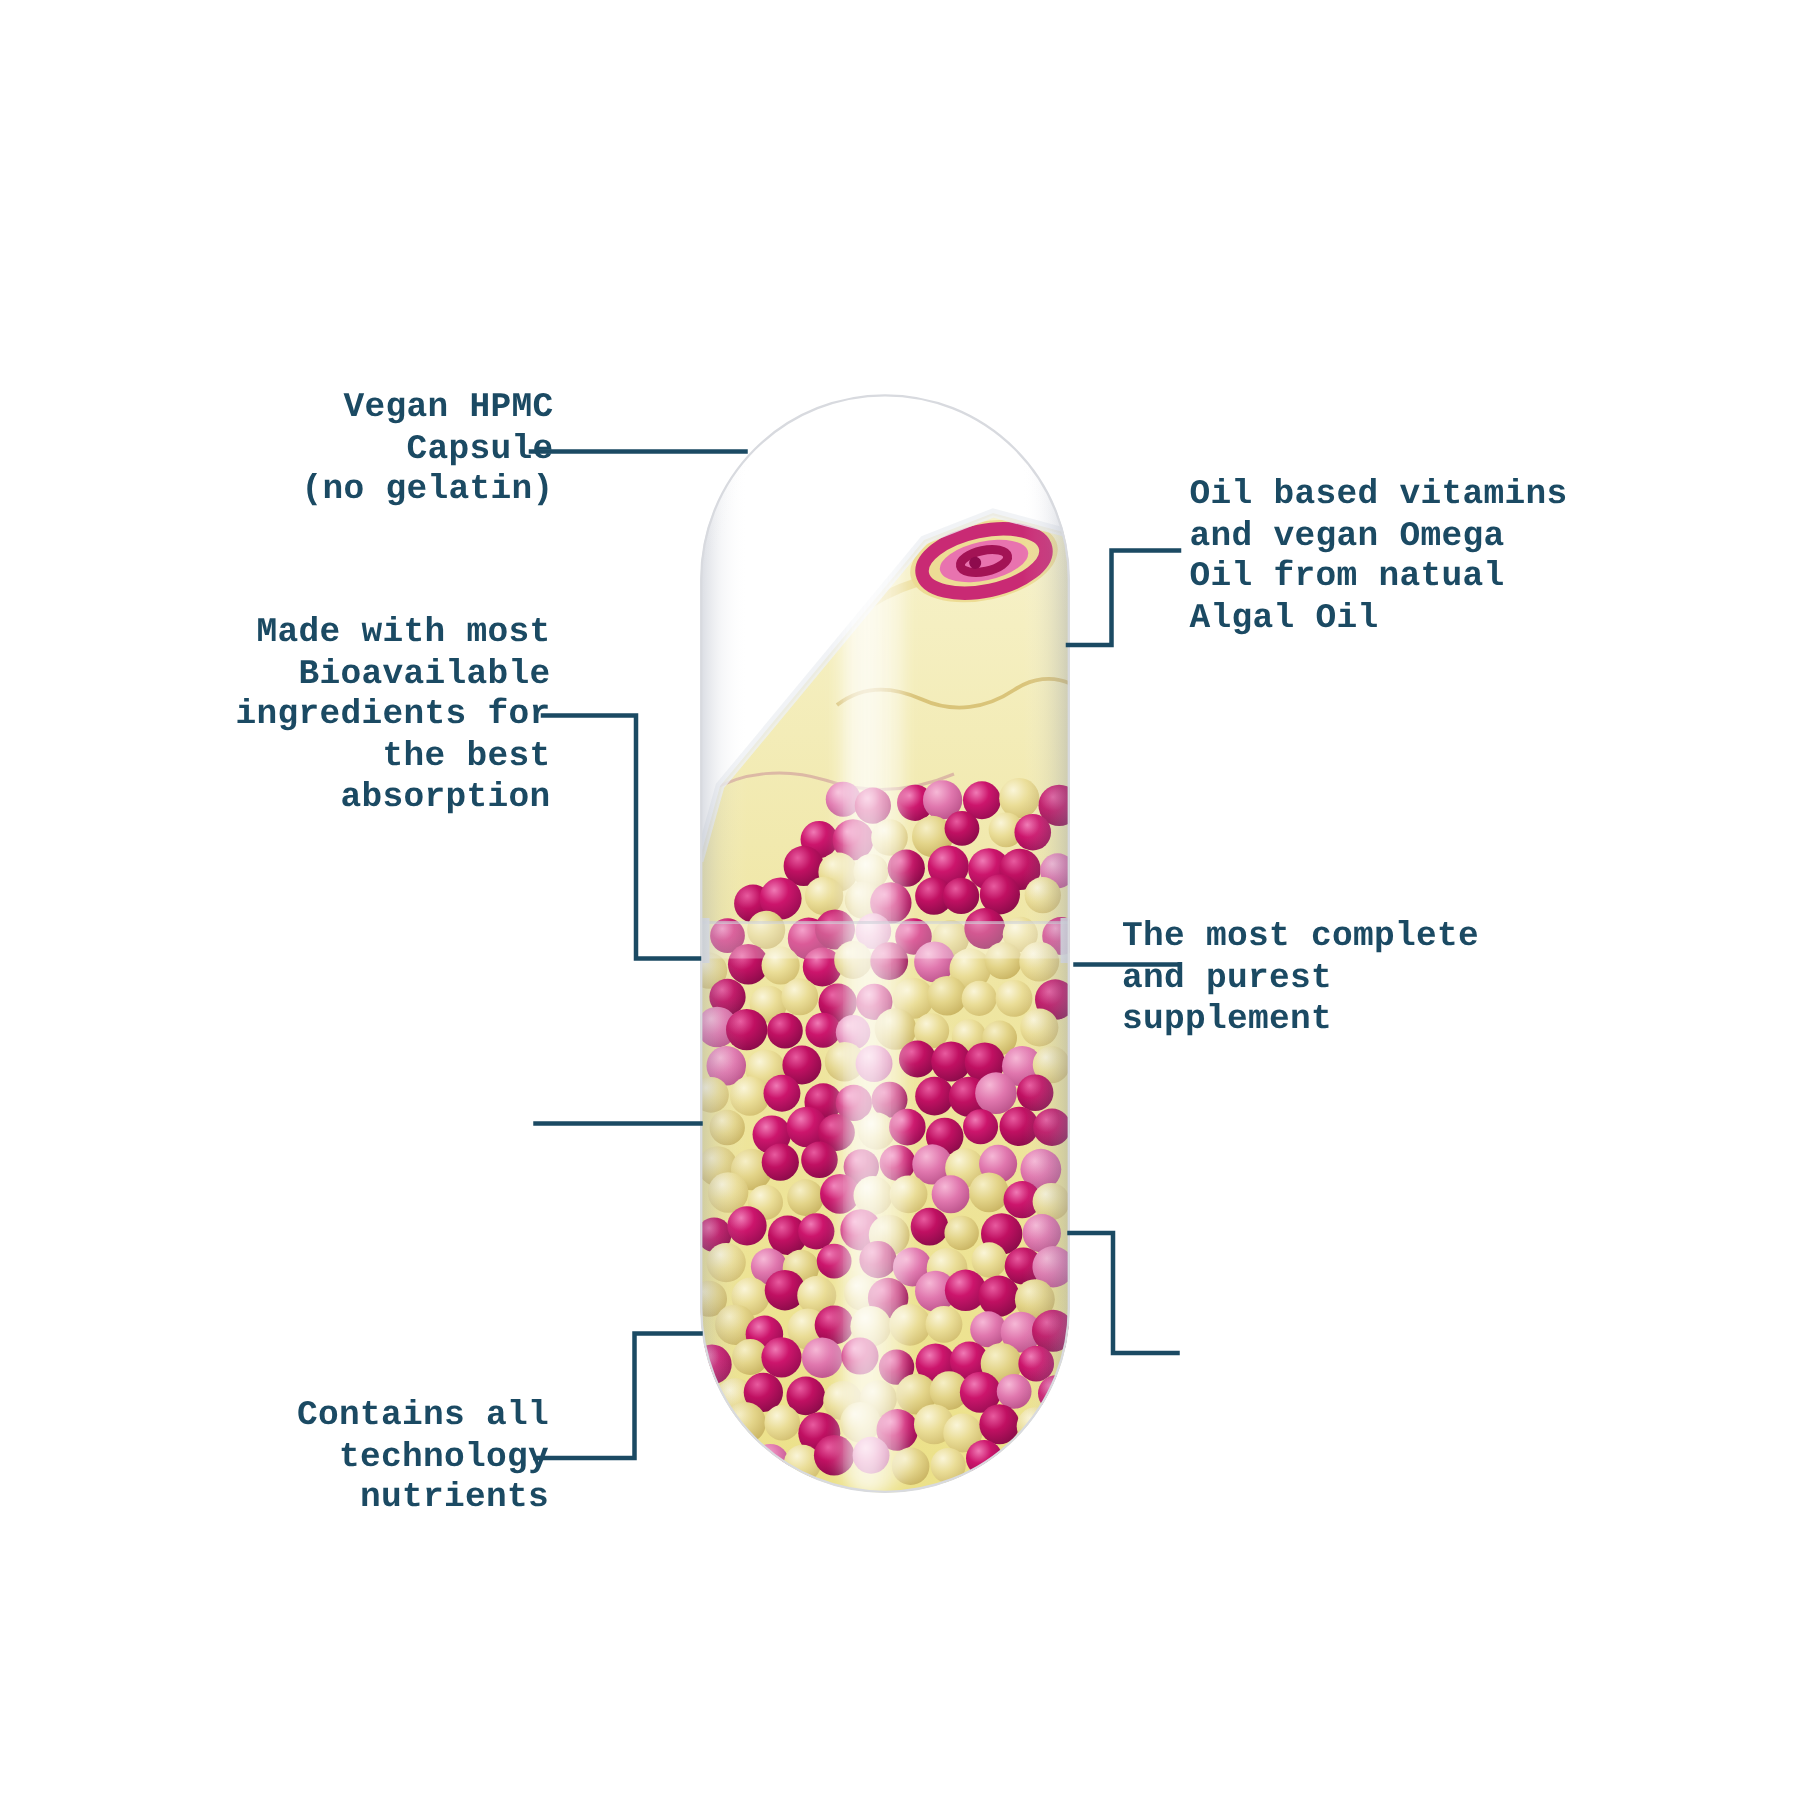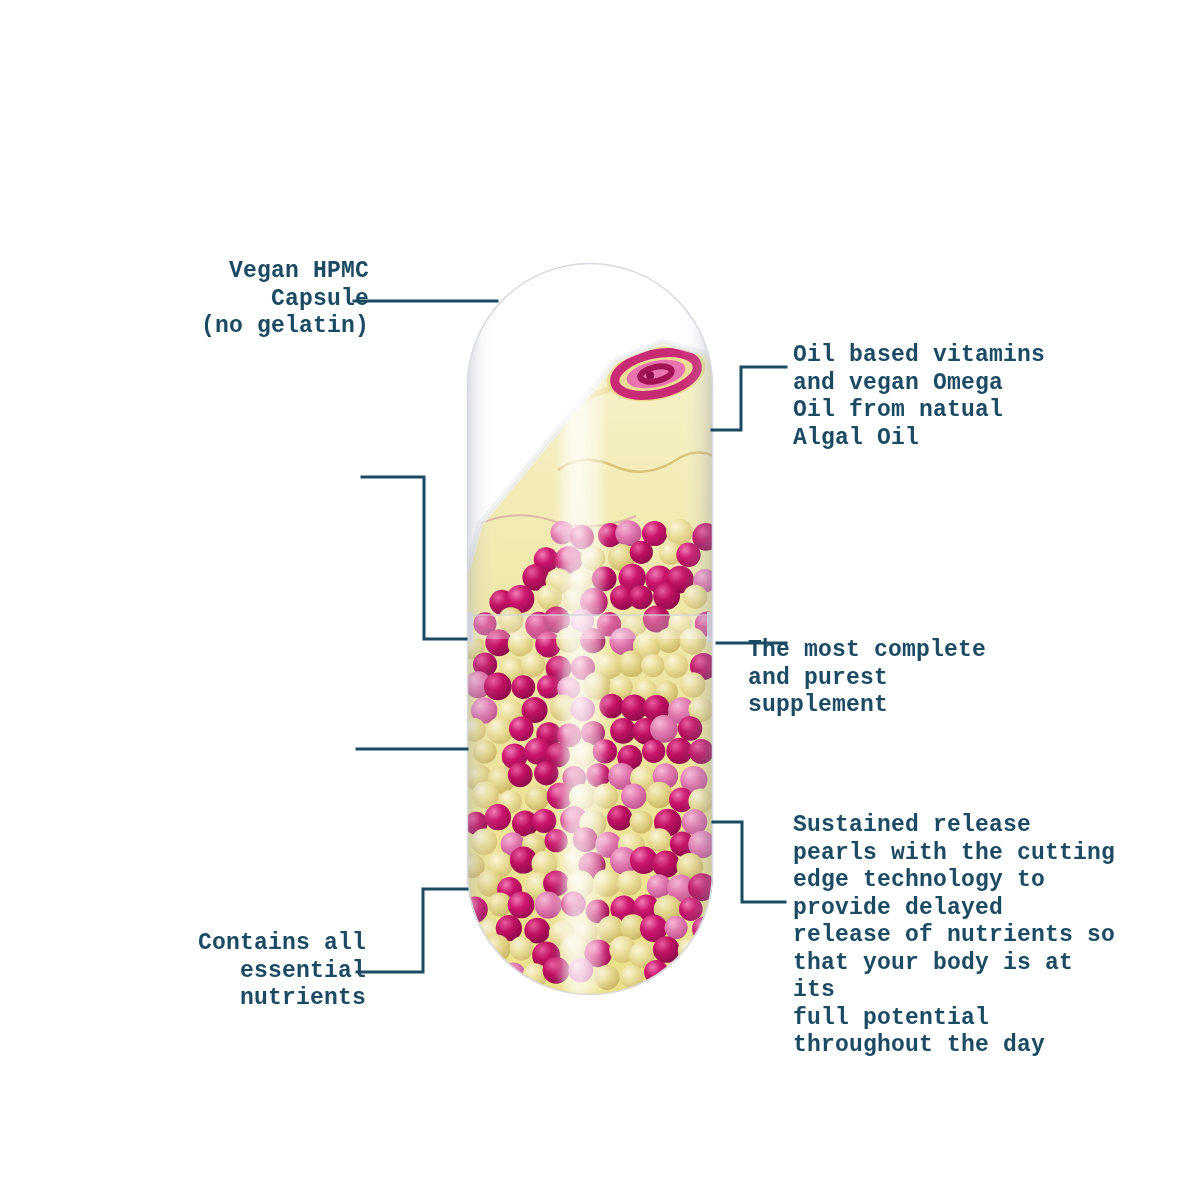--- a/index.html
+++ b/index.html
@@ -7,21 +7,21 @@
     position:relative;width:1200px;height:1200px;background:var(--background,#fff);
     font-family:Liberation Mono, monospace;overflow:hidden;padding-left:26px;
   }
   .label{
     position:absolute;
     font-weight:700;font-size:23px;line-height:27.5px;letter-spacing:.2px;
     color:var(--label-text,#1b4a63);
     white-space:pre-line;
   }
   .label.left{text-align:right;width:330px;}
-  .label.right{text-align:left;width:330px;margin-top:26px;}
+  .label.right{text-align:left;width:330px;}
   .connectors,.capsule{position:absolute;}
   .connectors{left:0;top:0;}
 </style>
 </head>
 <body>
 
 <div class="stage">
 
   <svg class="capsule" style="left:466px;top:262px" width="248" height="734" viewBox="0 0 248 734">
     <defs>
@@ -321,33 +321,30 @@
     <polyline points="357,749 467,749" stroke="#1b4a63"></polyline>
     <polyline points="357,972 423,972 423,889 467,889" stroke="#1b4a63"></polyline>
     <polyline points="786,367 741,367 741,430 712,430" stroke="#1b4a63"></polyline>
     <polyline points="717,643 786,643" stroke="#1b4a63"></polyline>
     <polyline points="713,822 742,822 742,902 785,902" stroke="#1b4a63"></polyline>
   </svg>
 
   <div class="label left" style="top:258px;right:857px">Vegan HPMC
 Capsule
 (no gelatin)</div>
+  <div class="label left" style="top:408px;right:859px">Made with most
+Bioavailable
+ingredients for
+the best
+absorption</div>
   <div class="label left" style="top:930px;right:860px">Contains all
-essential
+technology
 nutrients</div>
 
   <div class="label right" style="top:316px;left:793px">Oil based vitamins
 and vegan Omega
 Oil from natual
 Algal Oil</div>
   <div class="label right" style="top:611px;left:748px">The most complete
 and purest
 supplement</div>
-  <div class="label right" style="top:786px;left:793px">Sustained release
-pearls with the cutting
-edge technology to
-provide delayed
-release of nutrients so
-that your body is at its
-full potential
-throughout the day</div>
 
 </div>
 
 </body></html>

